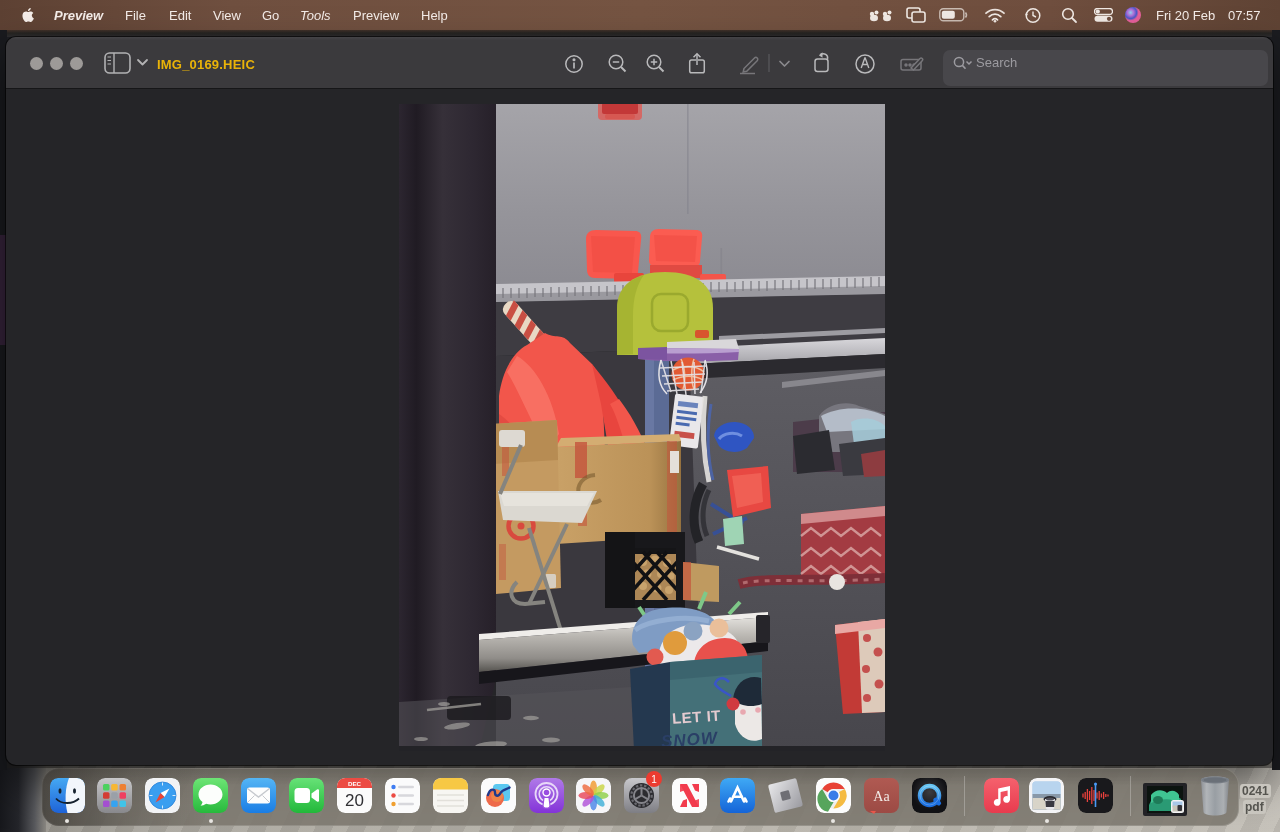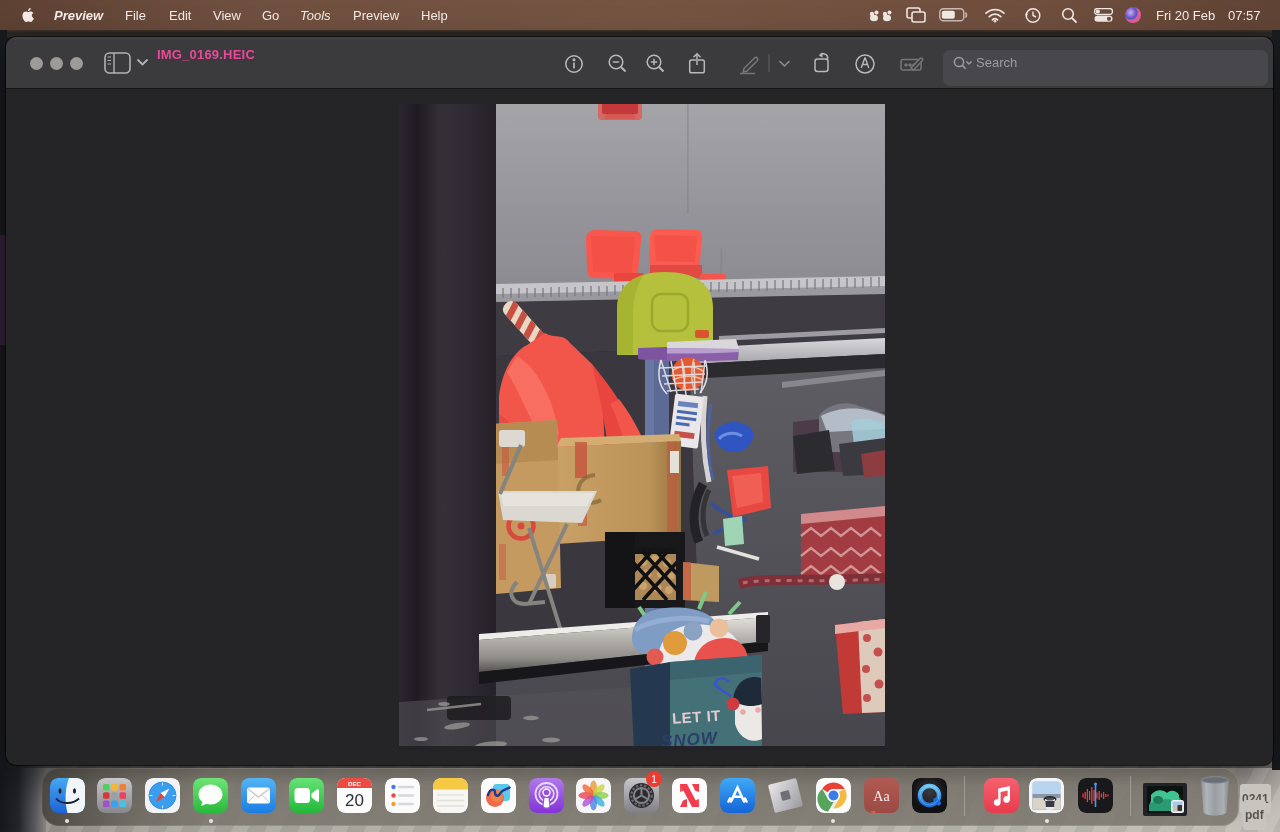--- a/index.html
+++ b/index.html
@@ -11,29 +11,29 @@
   #wall-bottom-dark { position:absolute; left:0; top:760px; width:46px; height:72px; background:linear-gradient(90deg,#17181c 0%,#24252a 40%,#57585c 75%,#8a8781 100%); }
   #wall-left { position:absolute; left:0; top:30px; width:7px; height:740px; background:#191a1e; }
   #wall-right { position:absolute; left:1272px; top:30px; width:8px; height:740px; background:#1b1c20; }
   
   #menubar { position:absolute; left:0; top:0; width:1280px; height:30px; color:#f4ece8; font-size:13px; }
   #menubar .mi { position:absolute; top:8px; line-height:15px; }
   
   #window { position:absolute; left:6px; top:37px; width:1267px; height:728px; background:#252528; border-radius:10px; box-shadow:0 18px 40px rgba(0,0,0,0.55), 0 0 0 1px rgba(0,0,0,0.6); overflow:hidden; }
   #titlebar { position:absolute; left:0; top:0; width:1267px; height:52px; background:linear-gradient(180deg,#454447 0%,#3b3a3d 6%,#3b3a3d 100%); border-bottom:1px solid #161618; }
   .tl { position:absolute; top:20px; width:13px; height:13px; border-radius:50%; background:#9d9a98; }
-  #wtitle { position:absolute; left:151px; top:10px; font-size:13px; font-weight:bold; color:#ec4899; letter-spacing:0.2px; }
+  #wtitle { position:absolute; left:151px; top:20px; font-size:13px; font-weight:bold; color:#eab308; letter-spacing:0.2px; }
   #searchfield { position:absolute; left:937px; top:13px; width:325px; height:36px; background:#48474b; border-radius:7px; }
   #searchfield span { position:absolute; left:33px; top:5px; color:#9c9ba0; font-size:13px; }
   
   #dock { position:absolute; left:42px; top:768px; width:1197px; height:58px; background:rgba(124,119,110,0.88); border-radius:17px; box-shadow:inset 0 0 0 1px rgba(255,255,255,0.15); }
   .dicon { position:absolute; top:778px; width:35px; height:35px; border-radius:8px; overflow:hidden; }
   .ddot { position:absolute; top:819px; width:4px; height:4px; border-radius:50%; background:#e8e6e2; }
   .dsep { position:absolute; top:776px; width:1px; height:40px; background:rgba(255,255,255,0.25); }
-  .dlabel { position:absolute; background:#c8c5be; color:#55544f; font-size:12px; font-weight:bold; border-radius:3px; padding:8px 2px; }
+  .dlabel { position:absolute; background:#c8c5be; color:#55544f; font-size:12px; font-weight:bold; border-radius:3px; padding:0 2px; }
 </style>
 </head>
 <body>
   <div id="wall-top"></div>
   <div style="position:absolute; left:0; top:30px; width:1280px; height:7px; background:linear-gradient(180deg,#42322a 0%,#262422 45%,#2e2d2f 100%);"></div>
   <div id="wall-bottom"></div>
   <div id="wall-bottom-dark"></div>
   <div style="position:absolute; left:0; top:760px; width:1280px; height:8px; background:rgba(35,33,31,0.5);"></div>
   <div id="wall-left"></div>
   <div style="position:absolute; left:0; top:235px; width:6px; height:110px; background:#35233a;"></div>

